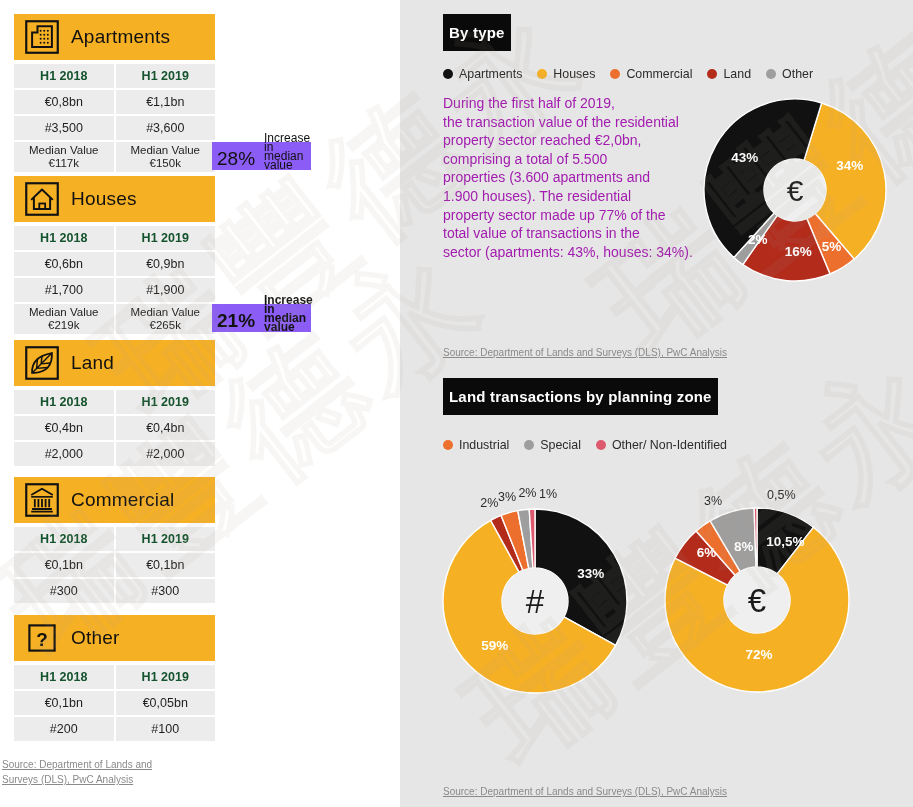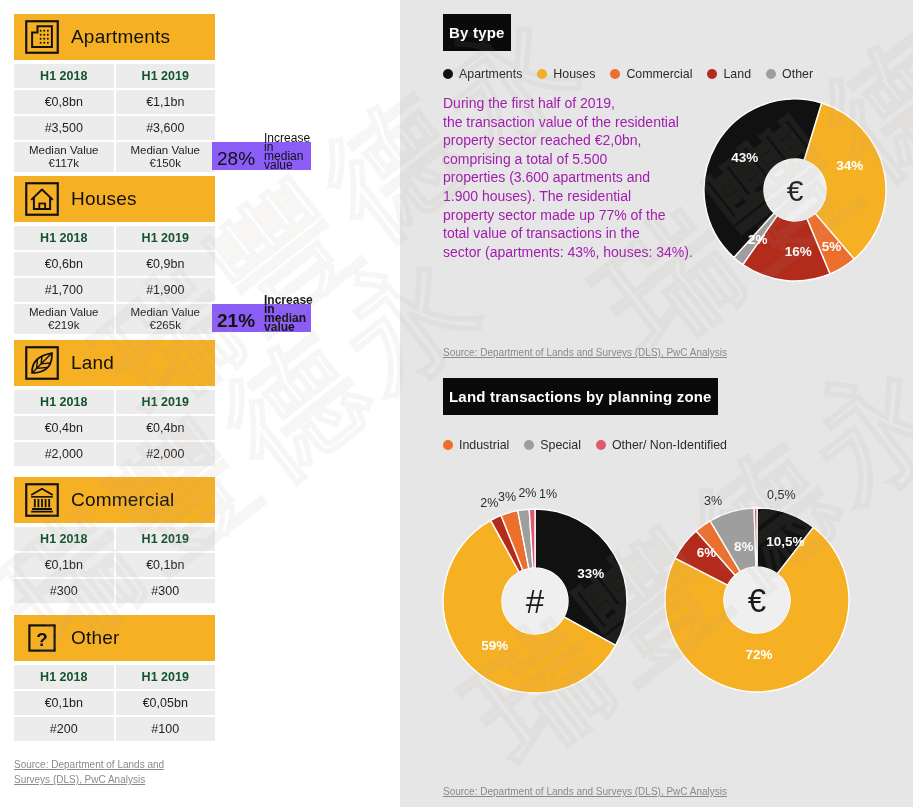--- a/index.html
+++ b/index.html
@@ -17,21 +17,21 @@
   .card-title{font-size:19px;color:#111;letter-spacing:.2px;}
   .tbl{margin-top:4px;display:grid;grid-template-columns:1fr 1fr;gap:2px;}
   .cell{background:#ECECEC;height:24px;display:flex;align-items:center;justify-content:center;font-size:12.5px;color:#1f1f1f;}
   .cell.hd{font-weight:bold;color:#14532d;}
   .cell.median{height:30px;flex-direction:column;font-size:11.5px;line-height:13px;}
   .badge{position:absolute;left:198px;width:99px;height:28px;background:#8b5cf6;display:flex;align-items:flex-end;padding:0 5px;box-sizing:border-box;}
   .badge .pct{font-size:19px;color:#111;}
   .badge .sep{width:1px;height:19px;background:#111;margin:0 5px 0 4px;}
   .badge .cap{font-size:12px;line-height:9px;color:#111;}
   .src{color:#8a8a8a;font-size:10px;line-height:15px;white-space:pre-line;text-decoration:underline;}
-  .left-source{position:absolute;left:14px;top:757px;width:210px;}
+  .left-source{position:absolute;left:2px;top:757px;width:210px;}
 
   
   .blackbox{position:absolute;background:#0a0a0a;color:#fff;font-size:15px;font-weight:bold;padding:10px 6px;letter-spacing:.2px;}
   .hdr1{left:43px;top:14px;}
   .hdr2{left:43px;top:378px;}
   .legend{position:absolute;display:flex;gap:15px;font-size:12.4px;color:#2b2b2b;align-items:center;}
   .legend-col{position:absolute;display:flex;flex-direction:column;gap:6px;font-size:12.4px;color:#2b2b2b;}
   .legend-row{display:flex;gap:15px;align-items:center;}
   .lg1{left:43px;top:67px;}
   .lg2{left:43px;top:438px;}

